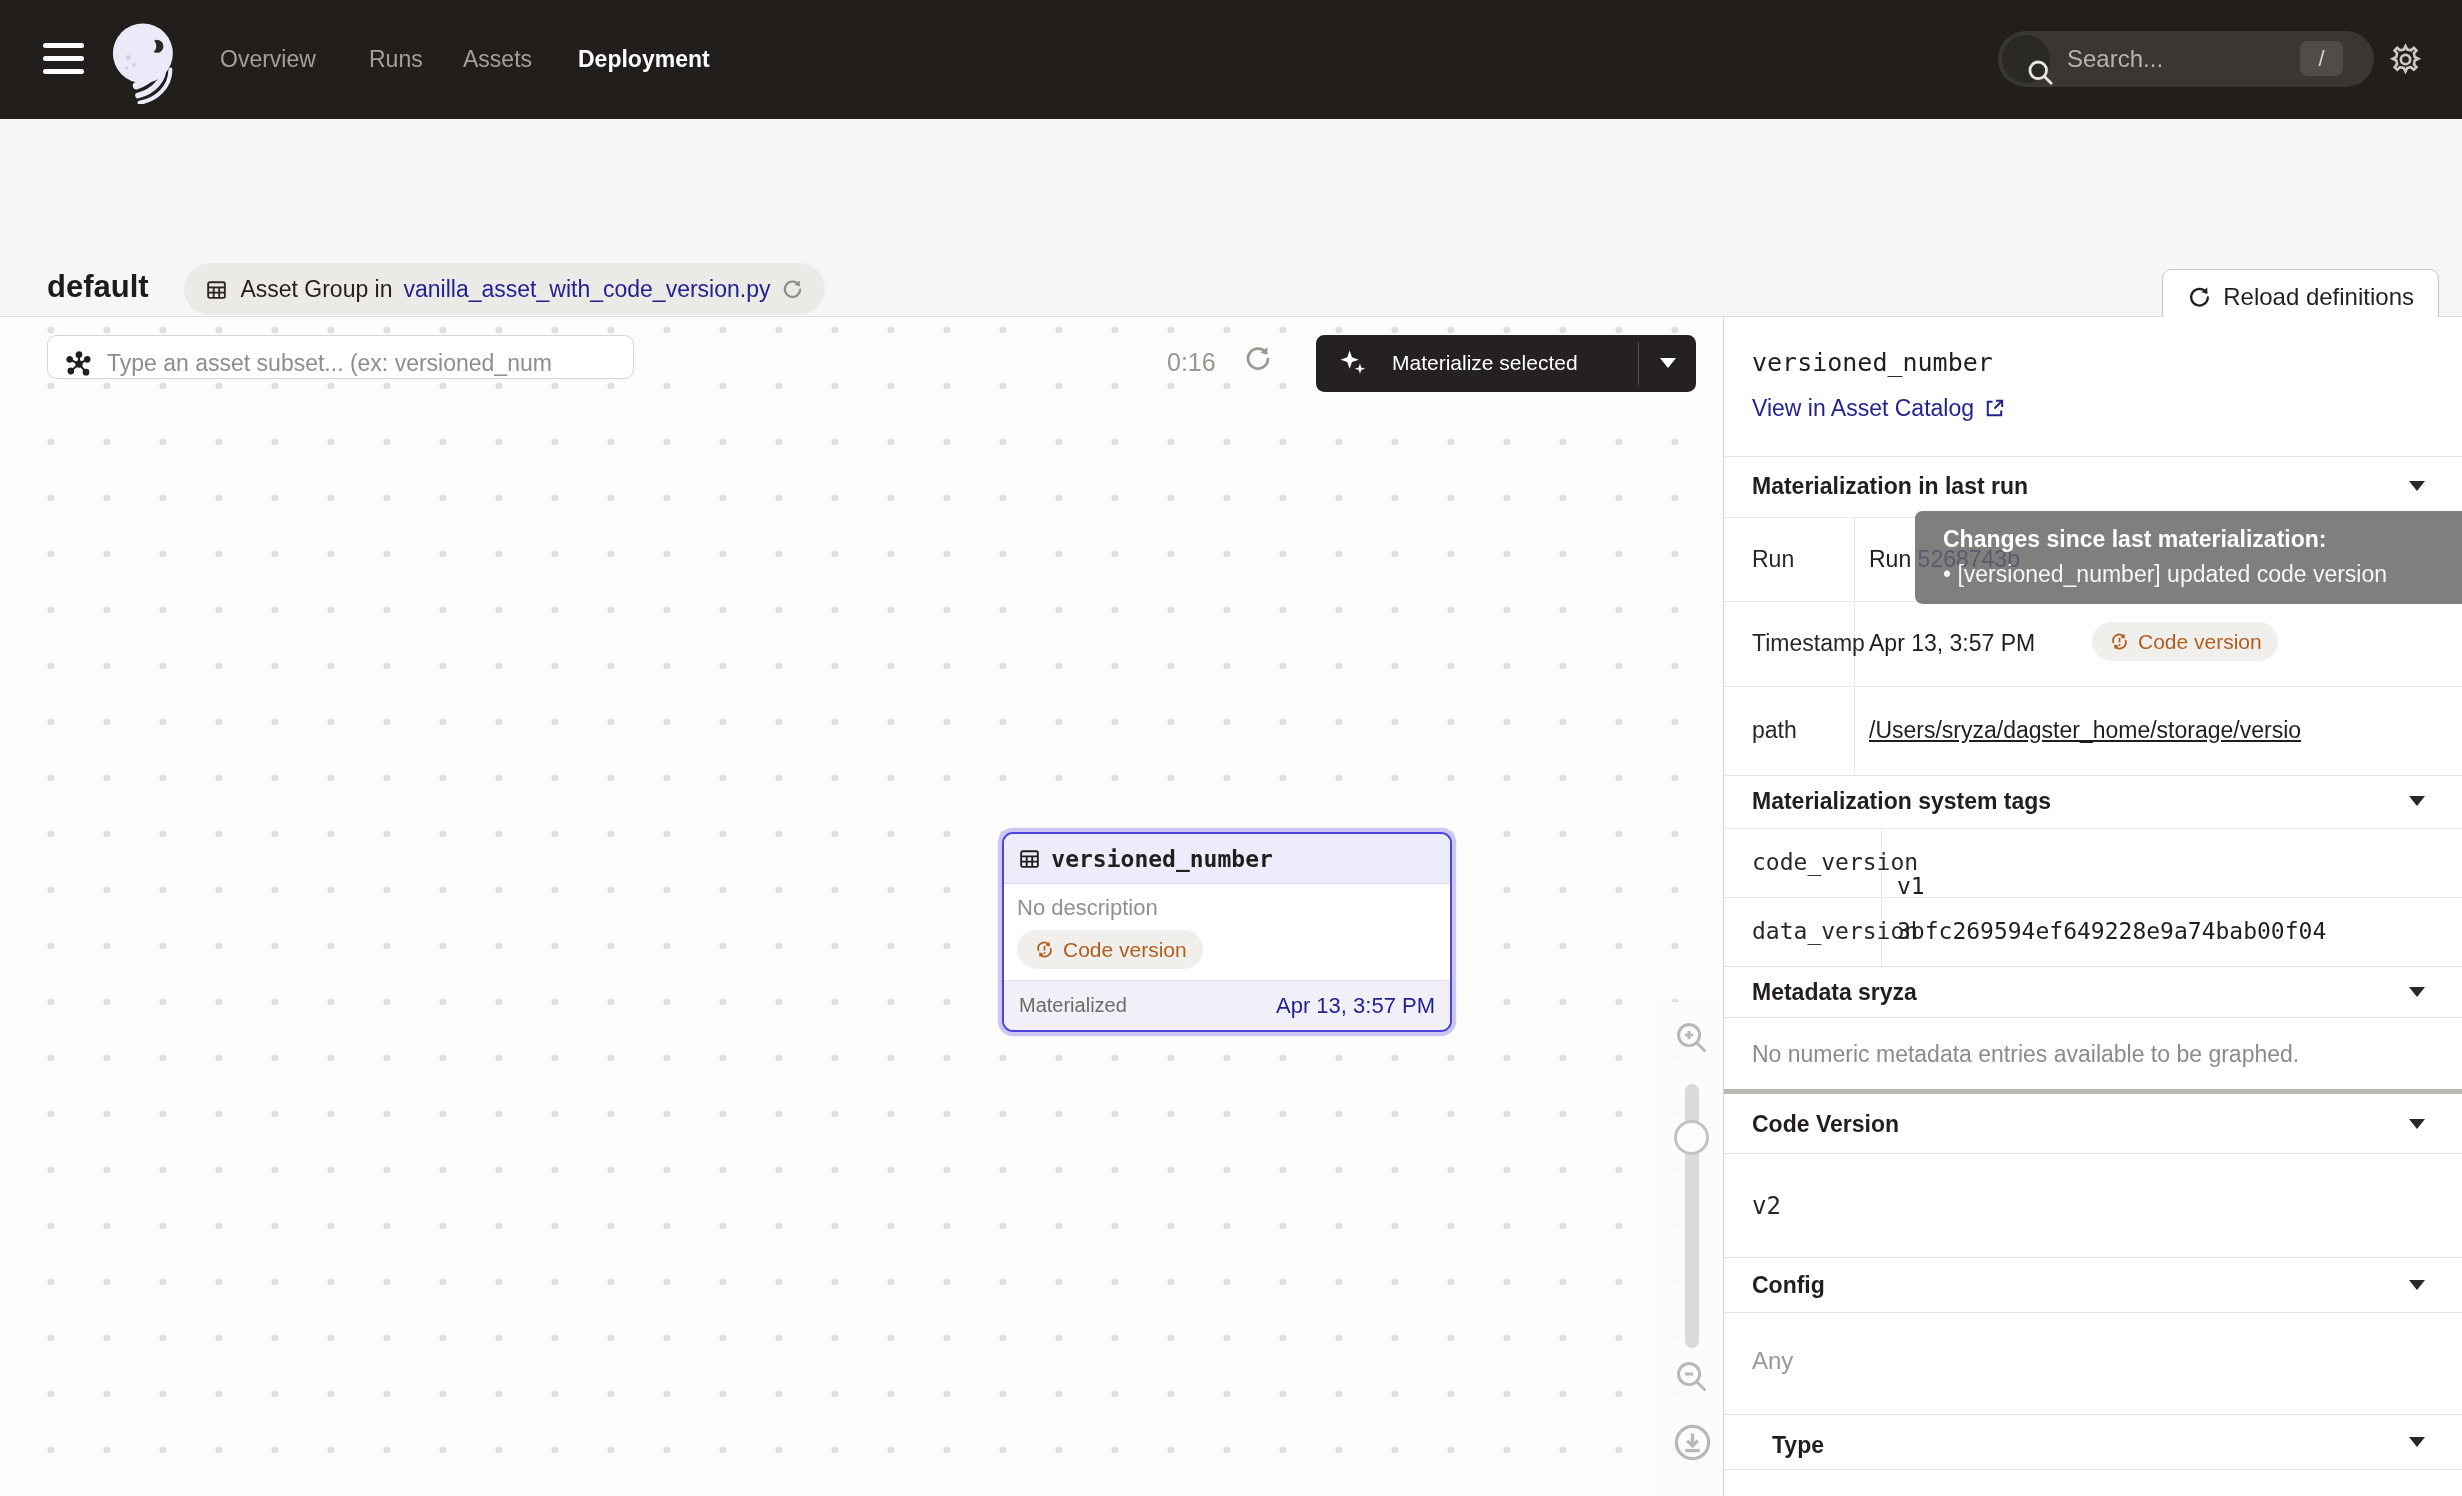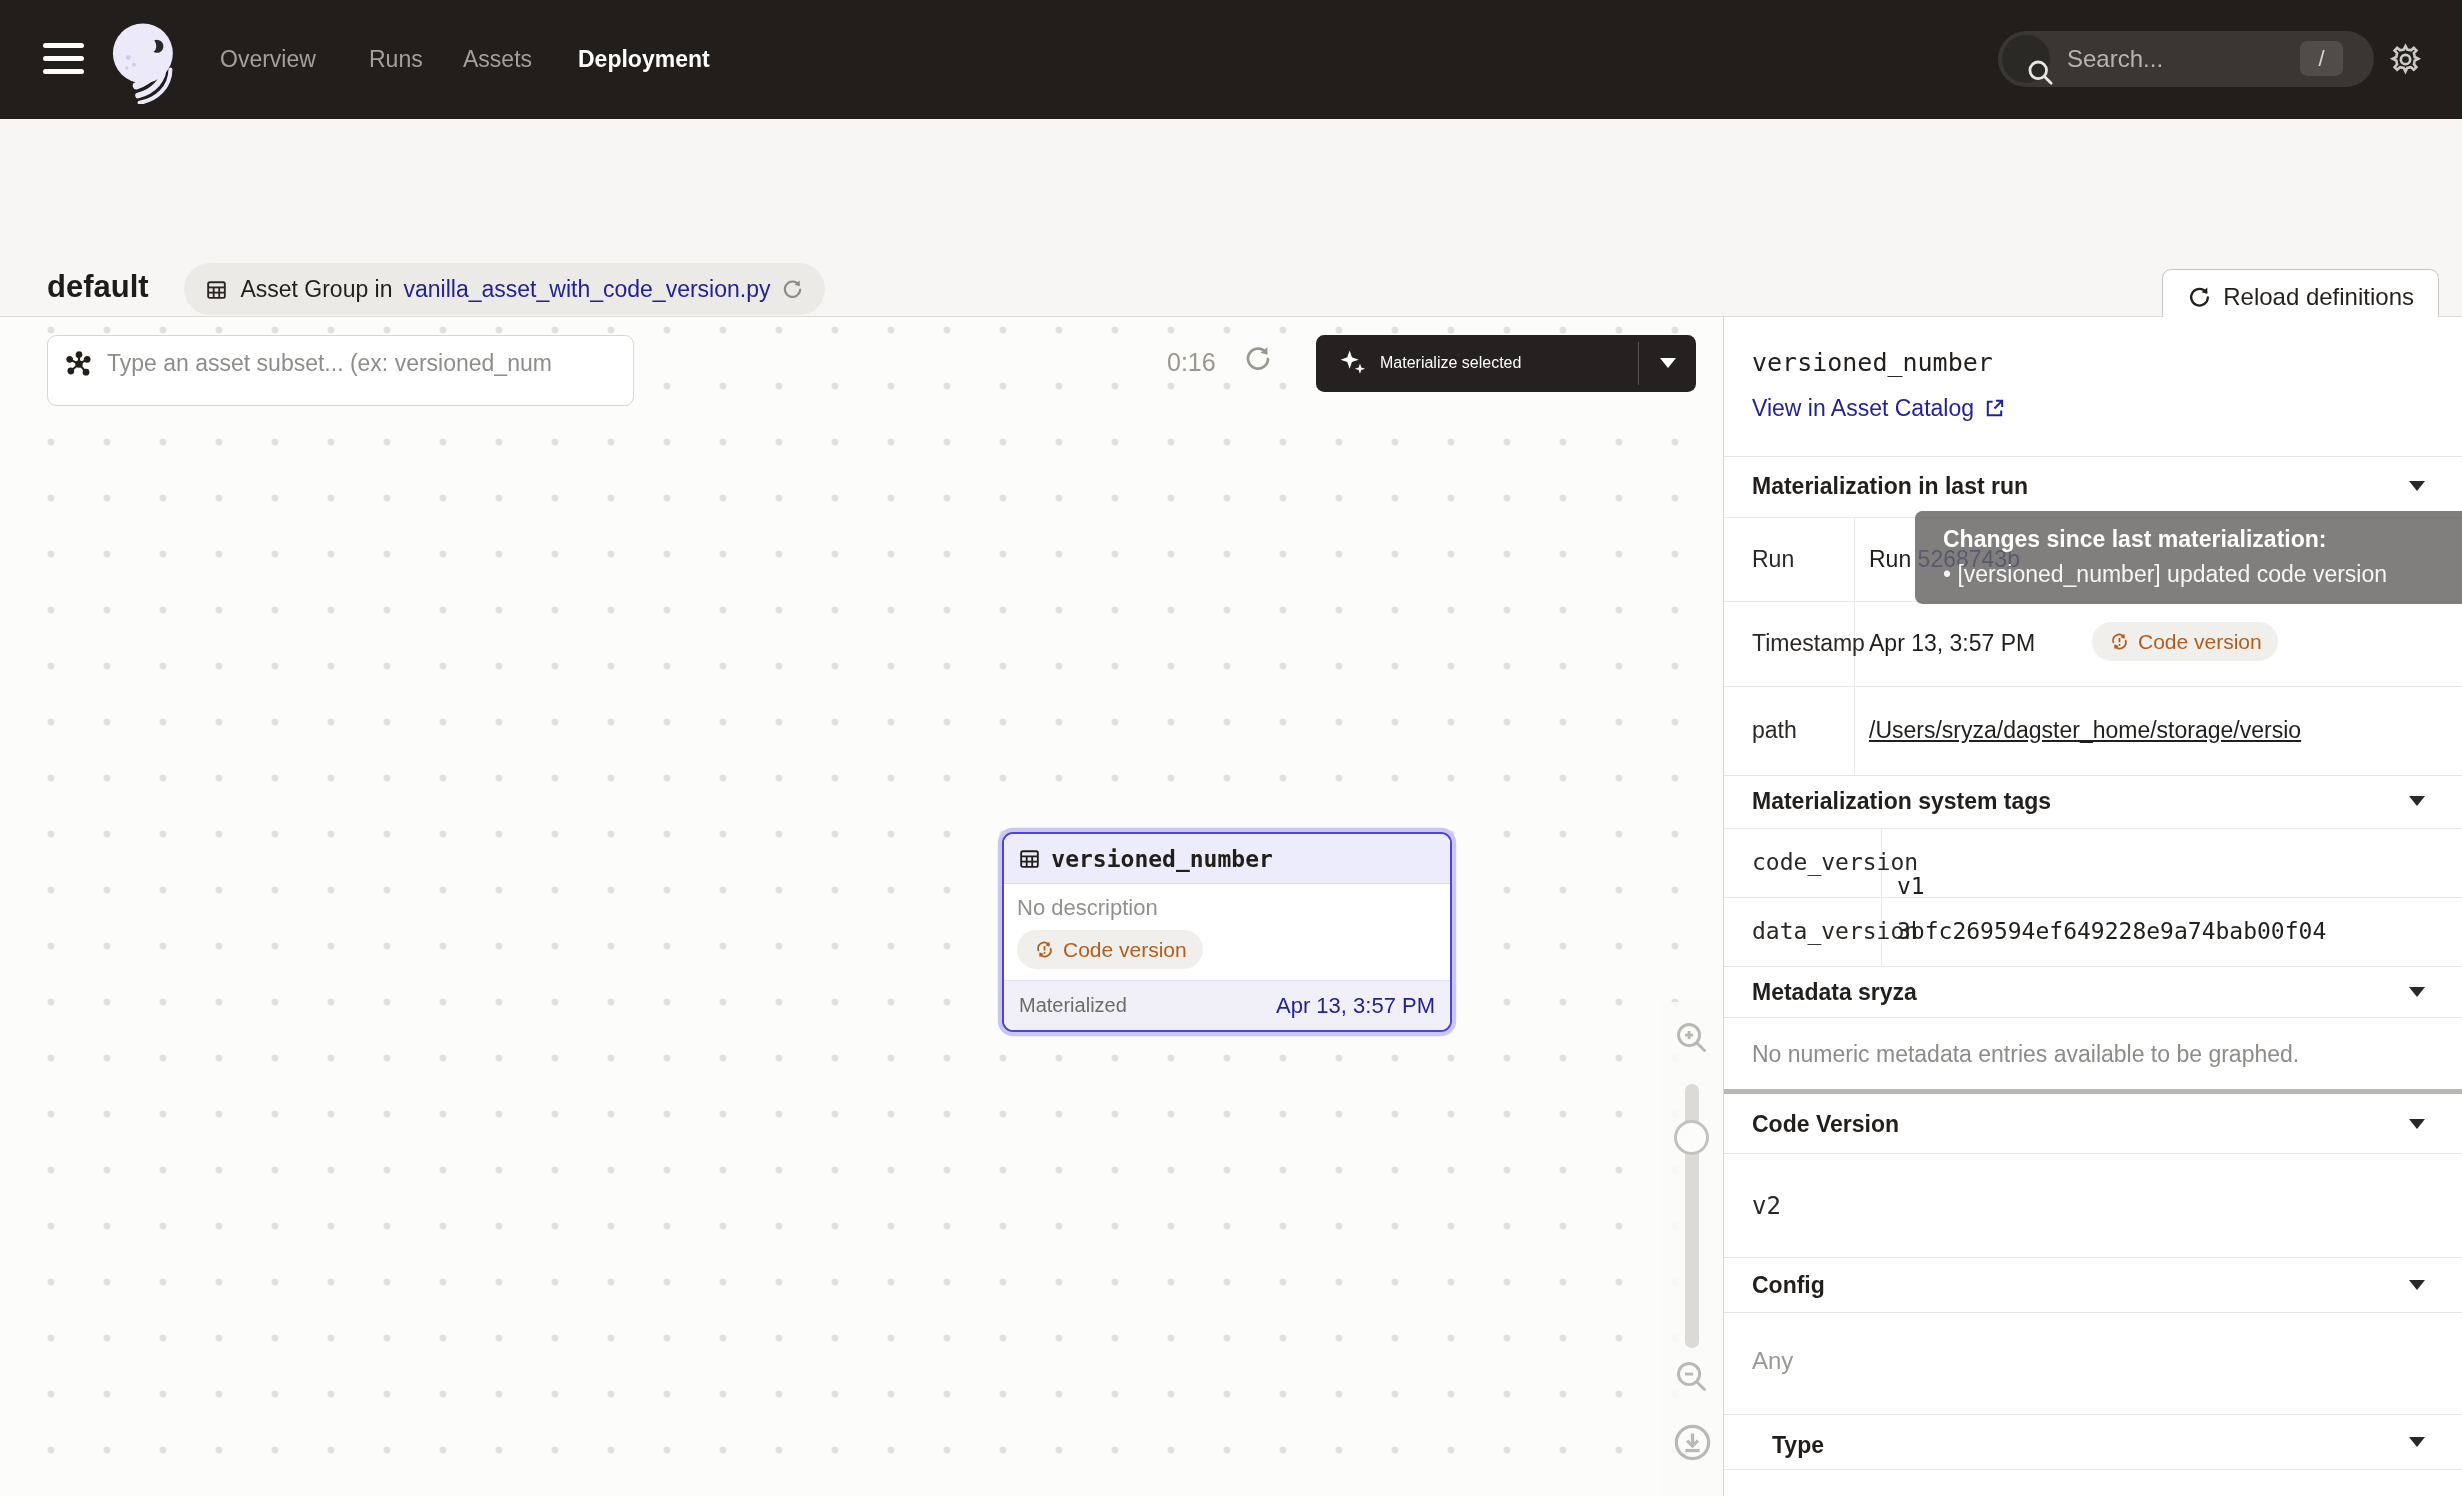--- a/index.html
+++ b/index.html
@@ -40,31 +40,31 @@
   .tab { position:absolute; top:255px; font-size:24px; font-weight:600; cursor:pointer; }
   .tab.active { color:#4F43DD; }
   .tab.inactive { color:#26231F; }
   .tab-underline { position:absolute; left:45px; top:311px; width:96px; height:5.6px; background:#4F43DD; border-radius:0.9px; }
   .global-link { position:absolute; top:255px; left:2089px; display:flex; align-items:center; gap:11px; color:#23238F;
       font-size:24px; cursor:pointer; }
 
   
   .graph { position:absolute; left:0; top:317px; width:1723px; height:1179px; background:#FCFCFA;
       background-image:radial-gradient(circle, #E3E1DE 3.2px, transparent 3.9px); background-size:56px 56px; background-position:23px 41px; }
-  .subset-input { position:absolute; left:47px; top:17.6px; width:587px; height:71px; background:#fff; border:1.9px solid #D7D5D2; border-radius:9.3px; }
+  .subset-input { position:absolute; left:47px; top:17.6px; width:587px; height:44px; background:#fff; border:1.9px solid #D7D5D2; border-radius:9.3px; }
   .subset-input svg { position:absolute; left:16.7px; top:14px; }
   .subset-input input { position:absolute; left:57px; top:9.3px; width:518px; height:37px; border:none; outline:none; background:transparent;
       font-size:23px; font-family:"Liberation Sans",sans-serif; color:#231F1B; }
   .subset-input input::placeholder { color:#8F8D89; }
   .graph-timer { position:absolute; left:1167px; top:30.5px; font-size:25px; color:#9A9791; }
   .graph-refresh { position:absolute; left:1243px; top:27px; width:30px; height:30px; color:#9A9791; cursor:pointer; }
   .mat-btn { position:absolute; left:1316px; top:17.6px; width:380px; height:57px; background:#242120; border-radius:8.3px; display:flex;
       align-items:center; cursor:pointer; }
   .mat-btn .spark { margin-left:22px; width:31px; height:31px; color:#fff; }
-  .mat-btn .lbl { margin-left:11px; color:#fff; font-size:16px; font-weight:500; }
+  .mat-btn .lbl { margin-left:23px; color:#fff; font-size:21px; font-weight:500; }
   .mat-btn .split { position:absolute; left:322px; top:7.4px; width:0.9px; height:43px; background:#57544F; }
   .mat-btn .dd { position:absolute; left:323px; top:0; width:57px; height:57px; display:flex; align-items:center; justify-content:center; }
   .caret { width:0; height:0; border-left:8.3px solid transparent; border-right:8.3px solid transparent; border-top:10.2px solid #2A2724; }
   .caret.white { border-top-color:#fff; }
 
   
   .asset-card { position:absolute; left:1002px; top:515px; width:450px; height:200px; background:#fff; border:2.8px solid #4F43DD;
       border-radius:11px; box-shadow:0 0 0 4.2px #CAC7F2; overflow:hidden; cursor:pointer; }
   .asset-card .hd { height:50px; background:#EDECFB; border-bottom:0.9px solid #DCDAF2; display:flex; align-items:center; gap:9.3px; padding:0 13px; }
   .asset-card .hd .nm { font-size:23px; font-weight:600; color:#211E1B; }

